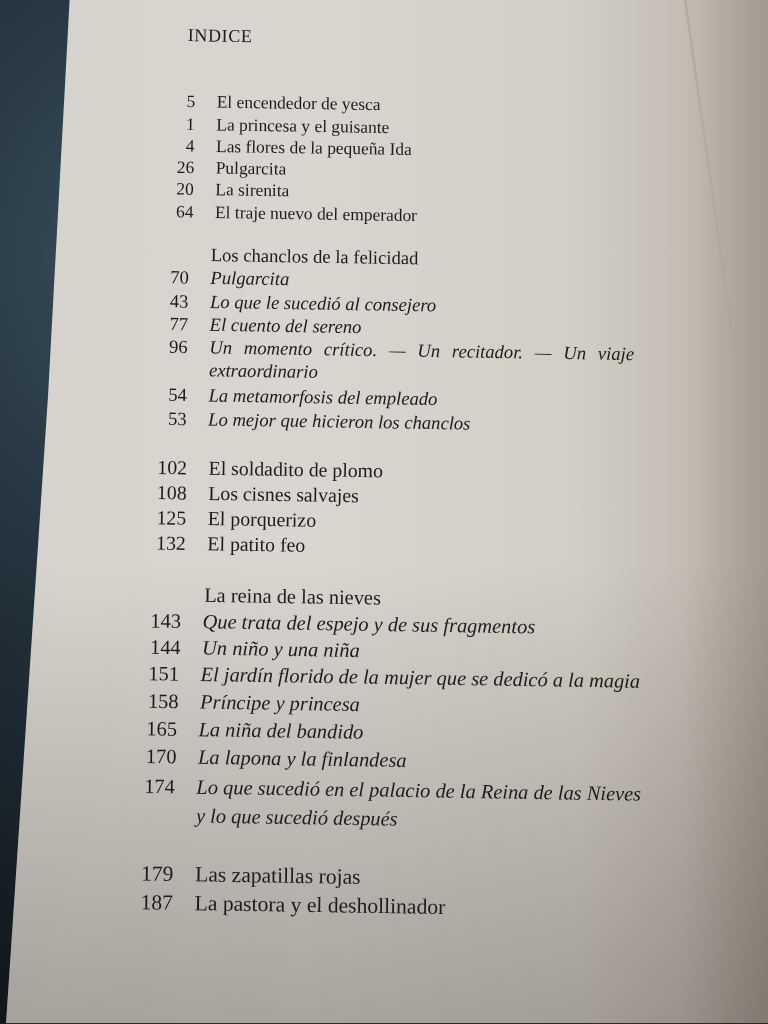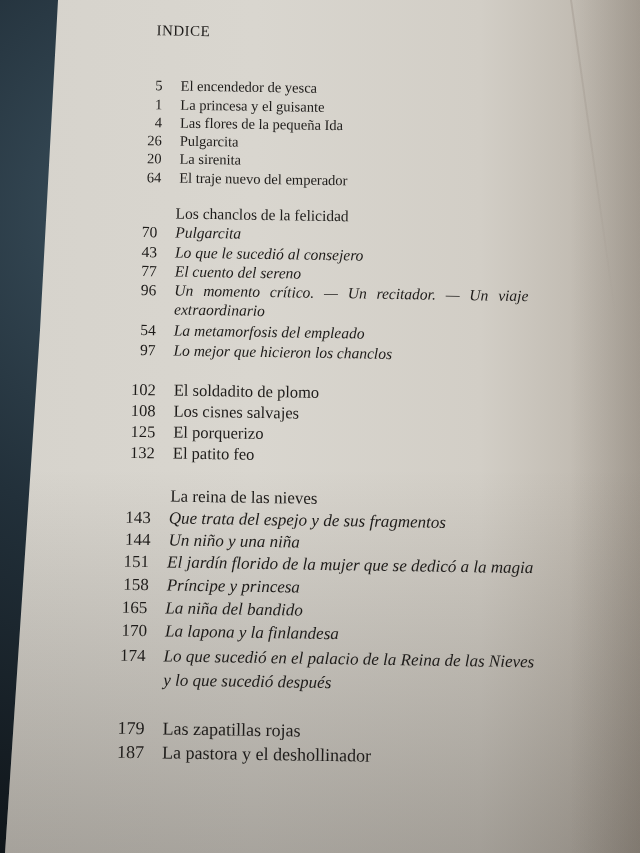--- a/index.html
+++ b/index.html
@@ -113,21 +113,21 @@
     </div>
     <div class="row b2" style="left:117px;top:300px;">
       <span class="num"></span>
       <span class="title it">extraordinario</span>
     </div>
     <div class="row b2" style="left:117px;top:321px;">
       <span class="num">54</span>
       <span class="title it">La metamorfosis del empleado</span>
     </div>
     <div class="row b2" style="left:117px;top:341px;">
-      <span class="num">97</span>
+      <span class="num">53</span>
       <span class="title it">Lo mejor que hicieron los chanclos</span>
     </div>
   </div>
 
   <div>
     <div class="row b3" style="left:114px;top:380px;">
       <span class="num" style="width:66px;">102</span>
       <span class="title">El soldadito de plomo</span>
     </div>
     <div class="row b3" style="left:114px;top:401px;">

